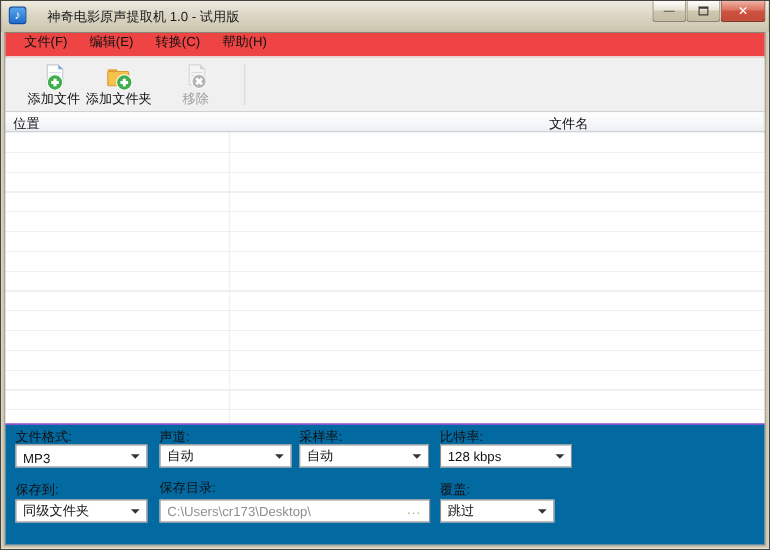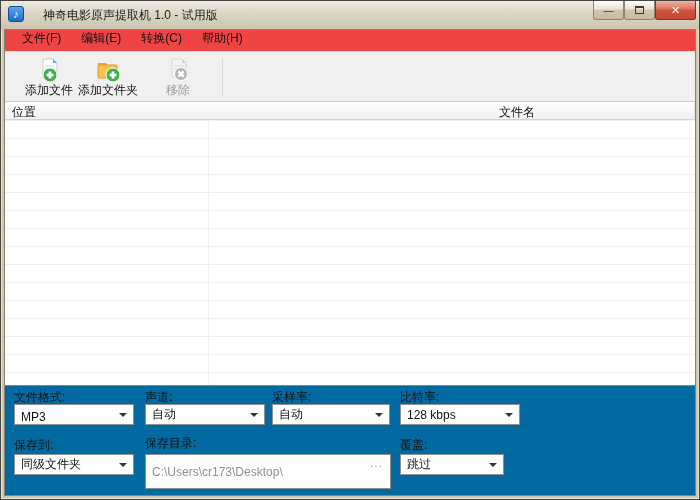--- a/index.html
+++ b/index.html
@@ -56,21 +56,21 @@
               background:repeating-linear-gradient(180deg,#ffffff 0px,#ffffff 17px,#eef0f0 17px,#eef0f0 18px);}
   .col-divider{position:absolute;left:203px;top:91px;width:1px;height:264px;background:#eef0f0;}
 
   
   .panel{position:absolute;left:0;top:355px;right:0;bottom:0;background:#0369a1;border-top:1px solid #d946ef;}
   .flabel{position:absolute;font-size:12px;color:#111;white-space:nowrap;}
   .combo{position:absolute;height:21px;background:#fff;border:1px solid #8f8f8f;
          font-size:12px;color:#111;display:flex;align-items:center;padding:0 18px 0 6px;cursor:default;}
   .combo .arrow{position:absolute;right:6px;top:8px;width:0;height:0;
                 border-left:4px solid transparent;border-right:4px solid transparent;border-top:4px solid #333;}
-  .pathbox{position:absolute;height:35px;background:#fff;border:1px solid #8f8f8f;
+  .pathbox{position:absolute;height:21px;background:#fff;border:1px solid #8f8f8f;
            font-size:12px;color:#8f8f8f;display:flex;align-items:center;padding:0 20px 0 6px;
            white-space:nowrap;overflow:hidden;}
   .pathbox .browse{position:absolute;right:7px;top:1px;font-size:12px;color:#b3a87e;
                    letter-spacing:1px;cursor:pointer;}
 </style>
 </head>
 <body>
 
 <div class="stage">
   <div class="window">

